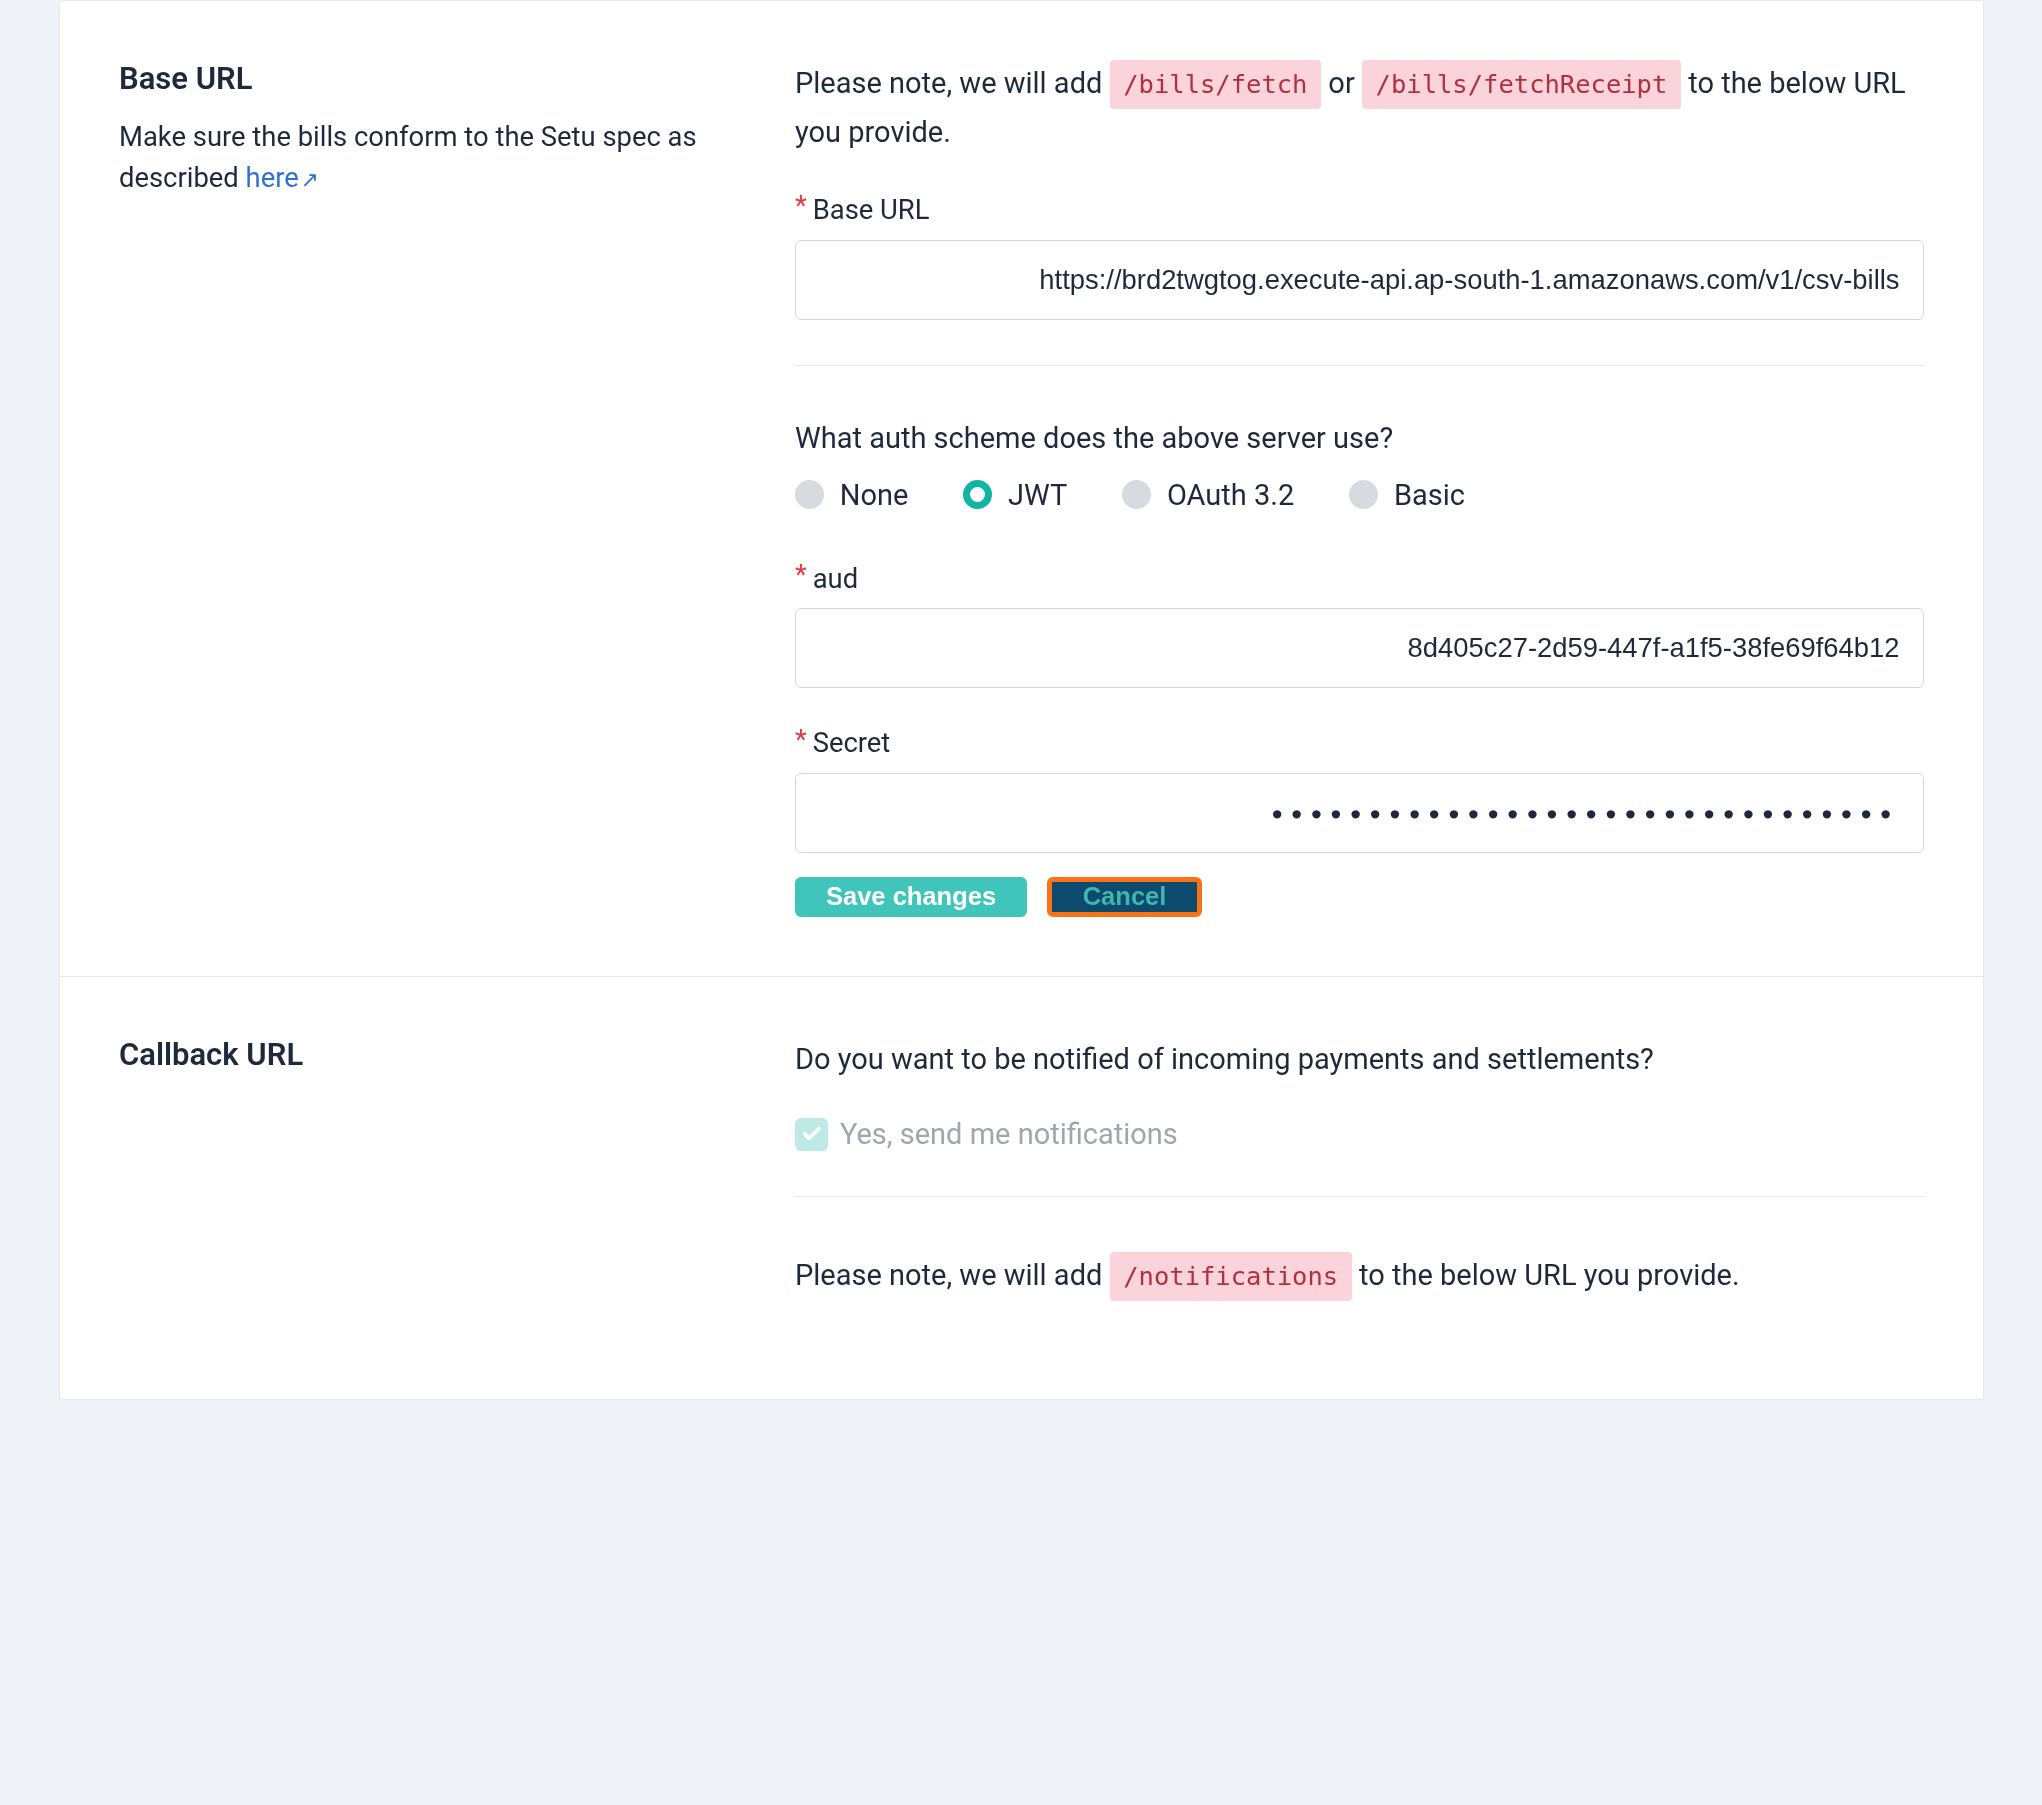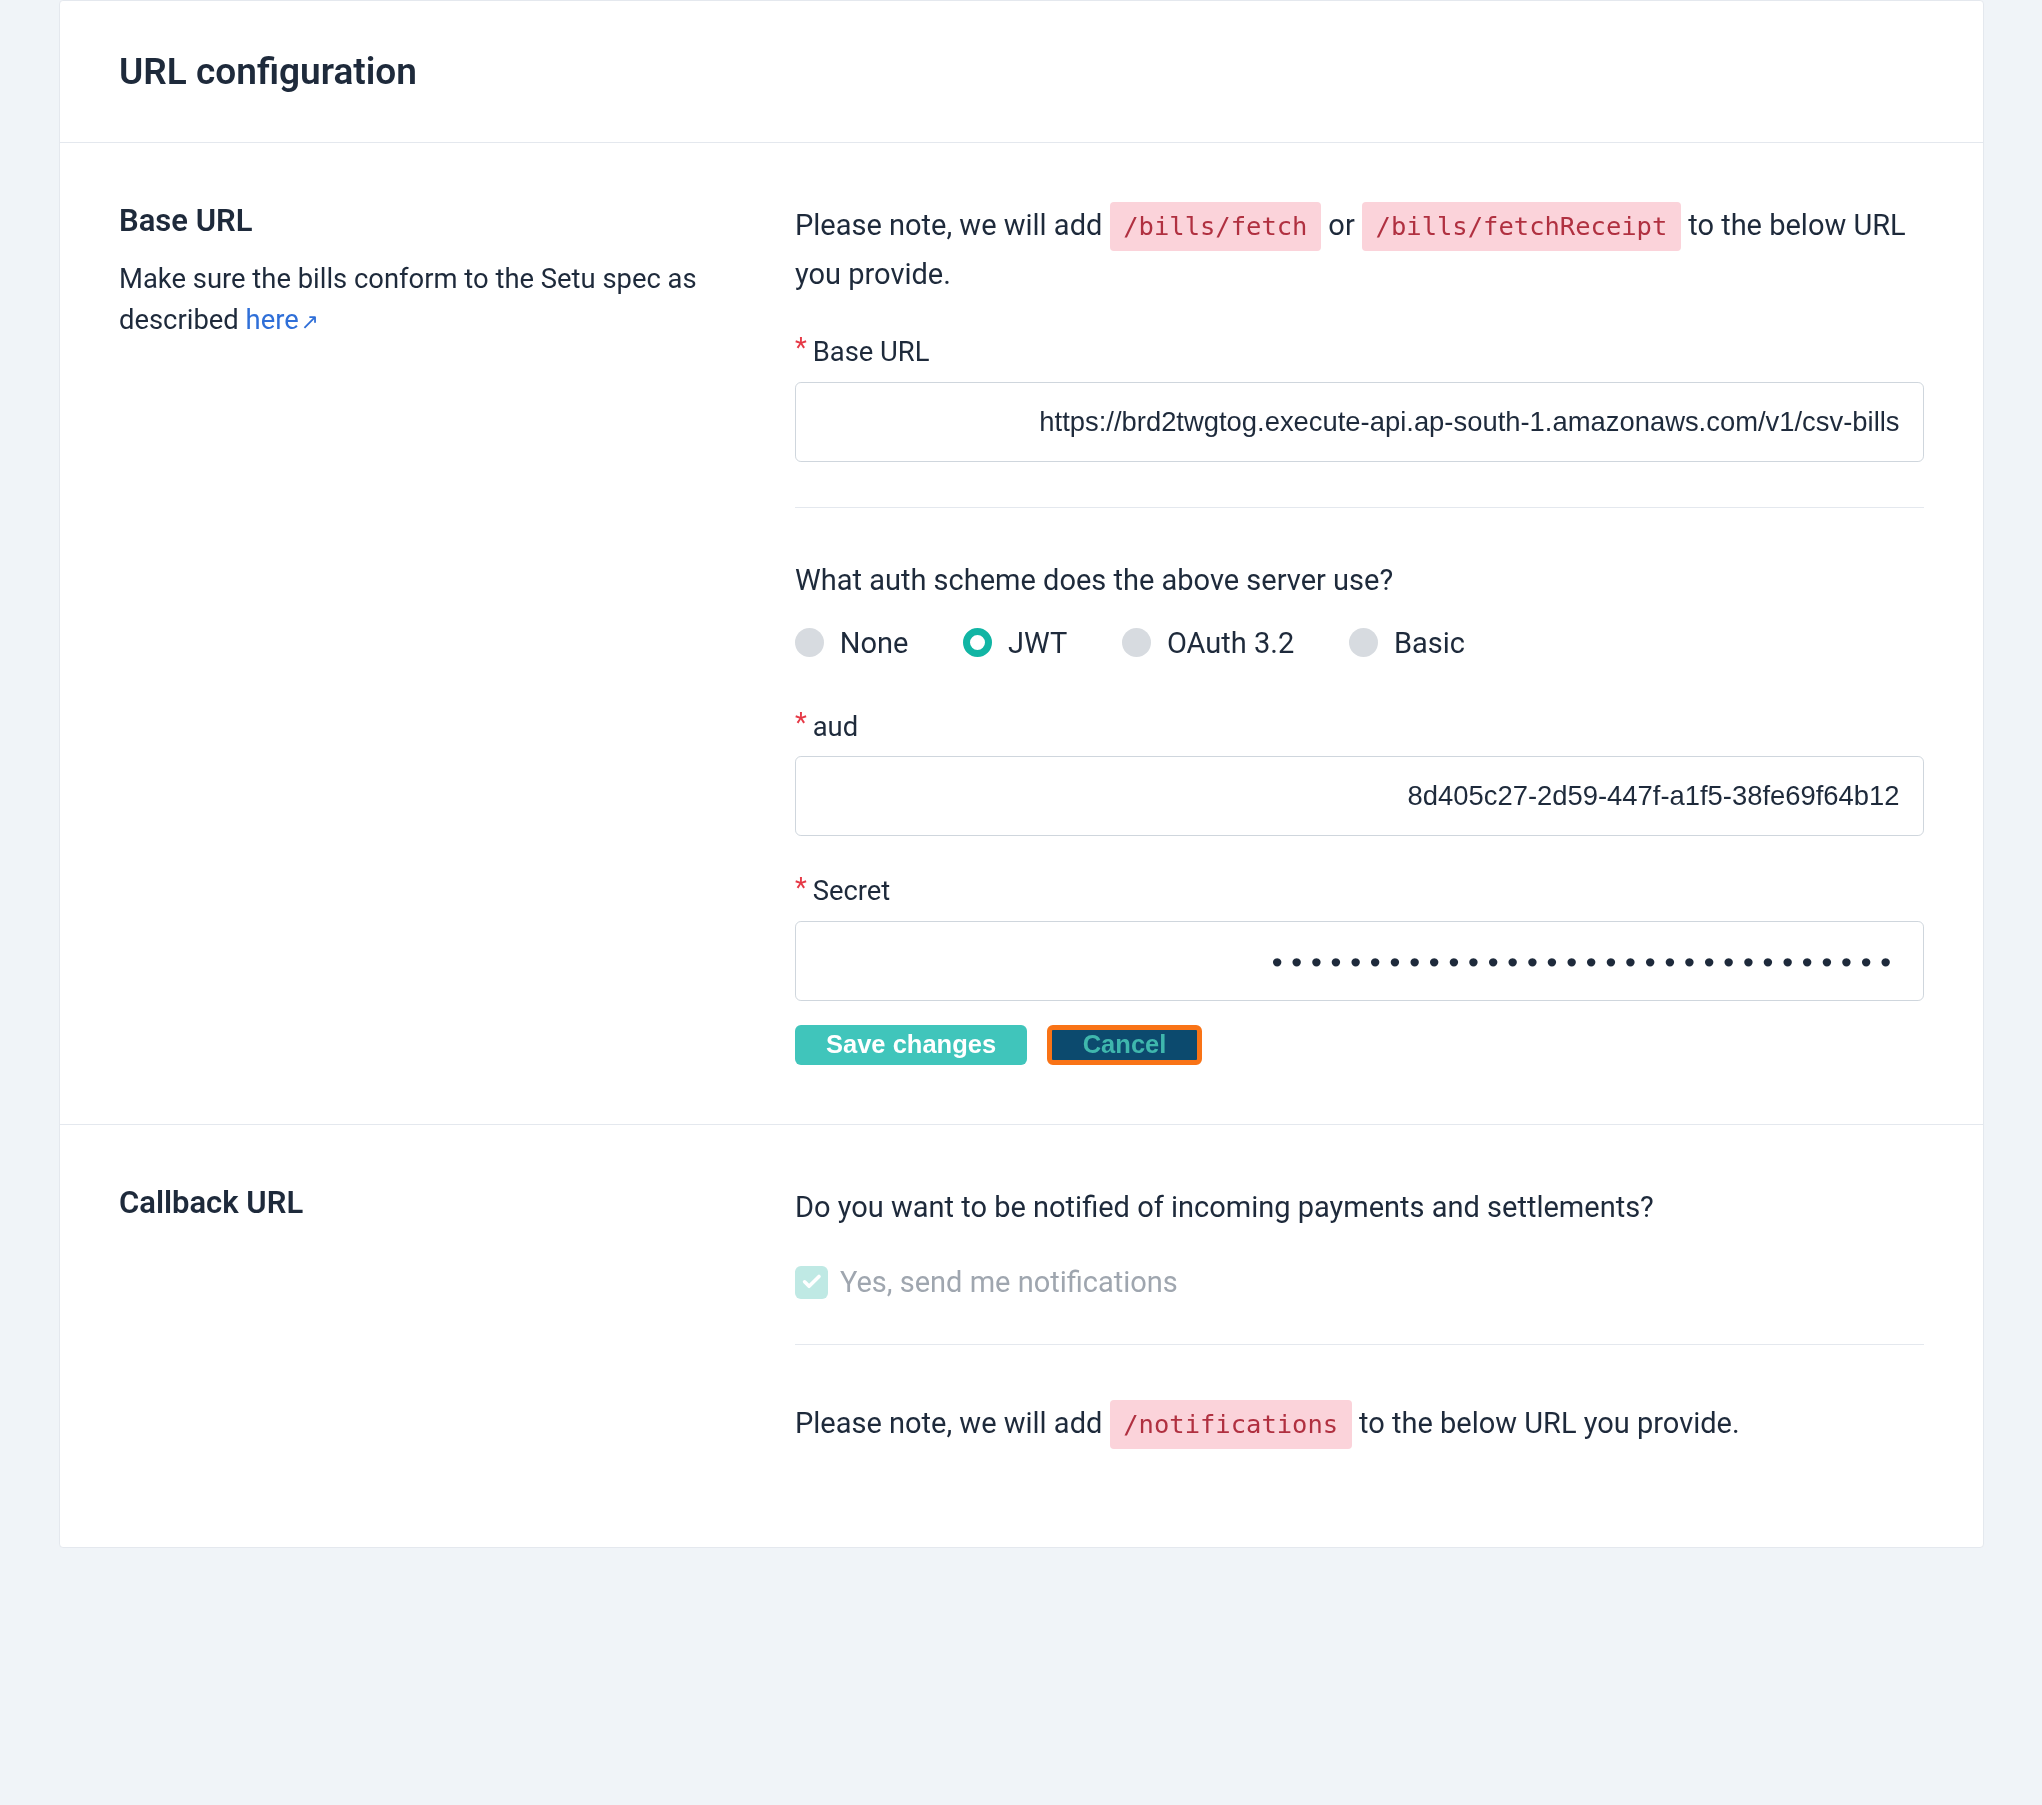--- a/index.html
+++ b/index.html
@@ -94,21 +94,21 @@
     text-align: right;
   }
   .hr-inner {
     border: none;
     border-top: 1px solid #e4e8ee;
     margin: 45px 0 55px 0;
   }
   .auth-label {
     font-size: 29px;
     color: #1e2a3b;
-    margin-bottom: 29px;
+    margin-bottom: 23px;
   }
   .radio-row {
     display: flex;
     gap: 55px;
     align-items: center;
     margin-bottom: 51px;
   }
   .radio-item {
     display: flex;
     align-items: center;
@@ -190,23 +190,20 @@
     font-family: Arial, sans-serif;
     letter-spacing: 7.8px;
     font-size: 19.6px;
   }
 </style>
 </head>
 <body>
 
 <div class="card">
 
-  <div class="card-header">
-    <h2>URL configuration</h2>
-  </div>
 
   <div class="section">
     <div class="section-left">
       <h3>Base URL</h3>
       <p>
         <span>Make sure the bills conform to the Setu spec as described </span><a class="link"><span>here</span><span class="link-arrow"> ↗</span></a>
       </p>
     </div>
 
     <div class="section-right">

